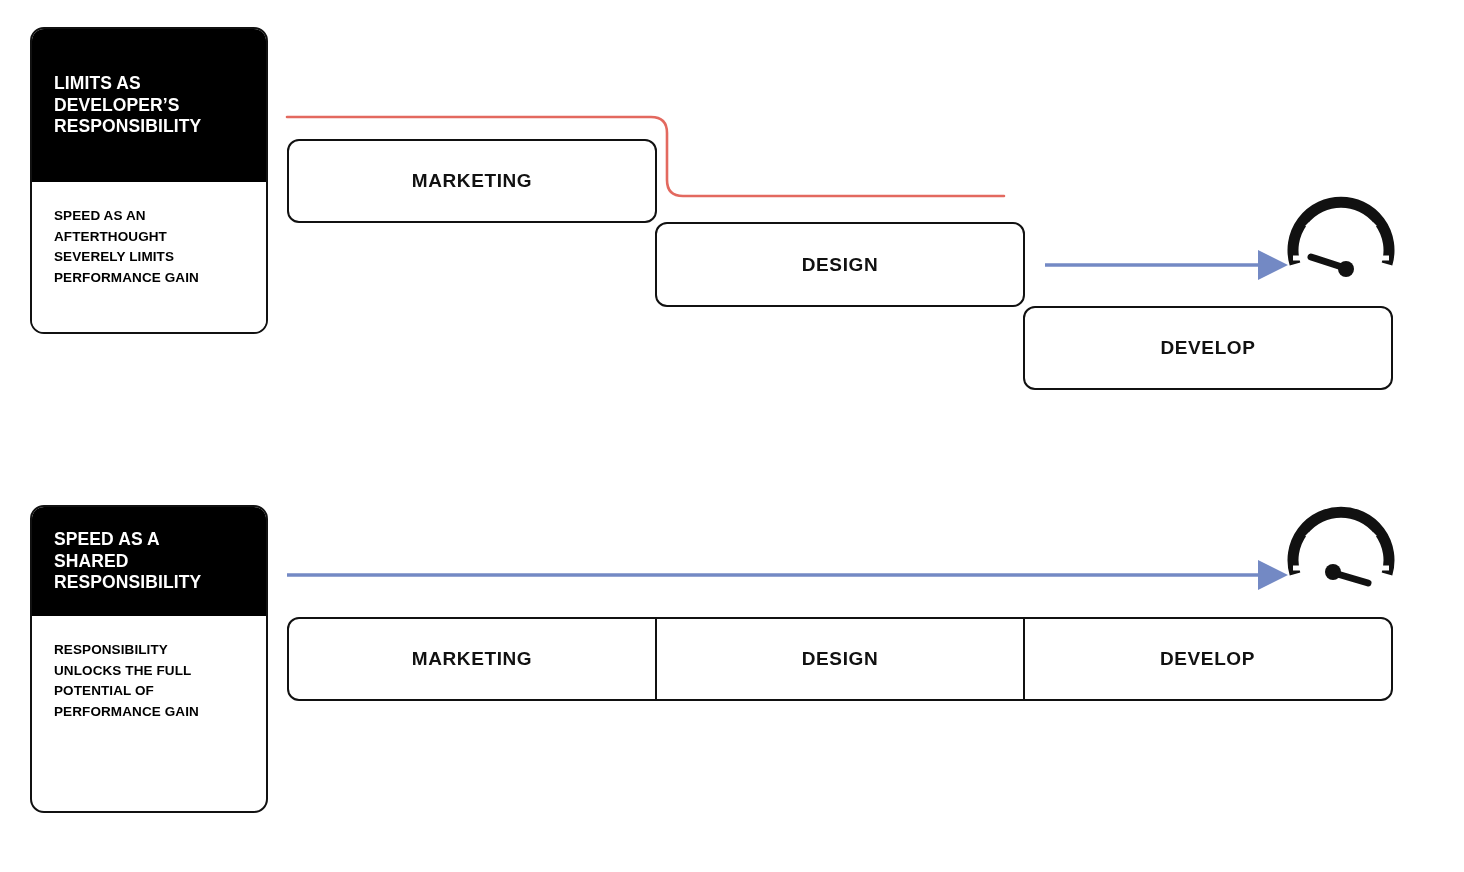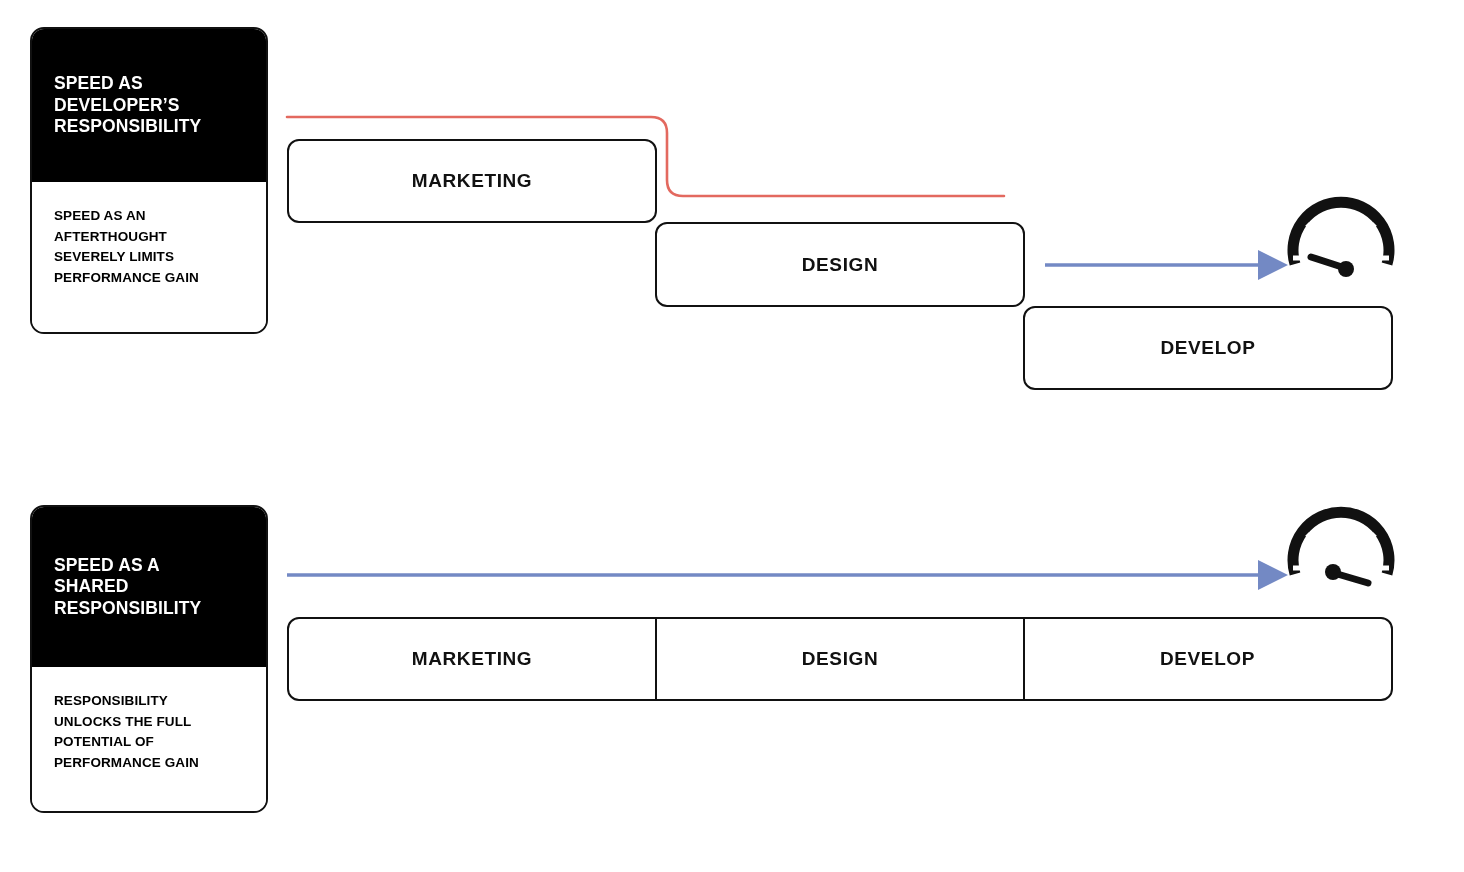--- a/index.html
+++ b/index.html
@@ -133,21 +133,21 @@
       <line x1="34" y1="-34" x2="25.5" y2="-25.5" stroke="#ffffff" stroke-width="5"></line>
       <line x1="-48" y1="0" x2="-36" y2="0" stroke="#ffffff" stroke-width="5"></line>
       <line x1="48" y1="0" x2="36" y2="0" stroke="#ffffff" stroke-width="5"></line>
       <line x1="-7" y1="5" x2="27" y2="15" stroke="#111111" stroke-width="7" stroke-linecap="round"></line>
       <circle cx="-8" cy="4" r="8" fill="#111111"></circle>
     </g>
   </svg>
 
   <div class="card" style="left:30px;top:27px;width:238px;height:307px;">
     <div class="card-head" style="height:153px;">
-      <span>SPEED AS
+      <span>LIMITS AS
 DEVELOPER’S
 RESPONSIBILITY</span>
     </div>
     <div class="card-body" style="height:190px;">
       <span>SPEED AS AN
 AFTERTHOUGHT
 SEVERELY LIMITS
 PERFORMANCE GAIN</span>
     </div>
   </div>
@@ -158,21 +158,21 @@
 
   <div class="stbox" style="left:655px;top:222px;width:370px;height:85px;">
     <span>DESIGN</span>
   </div>
 
   <div class="stbox" style="left:1023px;top:306px;width:370px;height:84px;">
     <span>DEVELOP</span>
   </div>
 
   <div class="card" style="left:30px;top:505px;width:238px;height:308px;">
-    <div class="card-head" style="height:160px;">
+    <div class="card-head" style="height:109px;">
       <span>SPEED AS A
 SHARED
 RESPONSIBILITY</span>
     </div>
     <div class="card-body" style="height:151px;">
       <span>RESPONSIBILITY
 UNLOCKS THE FULL
 POTENTIAL OF
 PERFORMANCE GAIN</span>
     </div>

